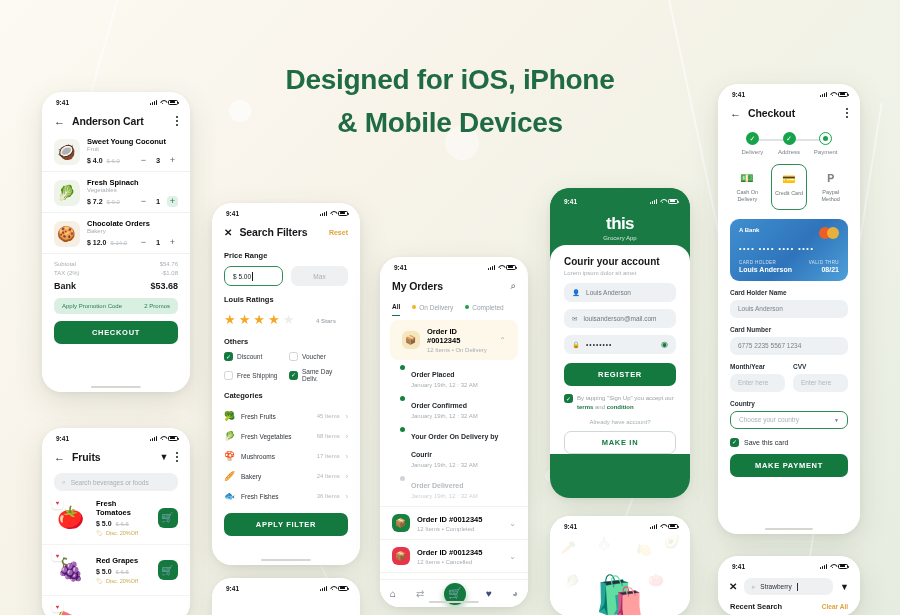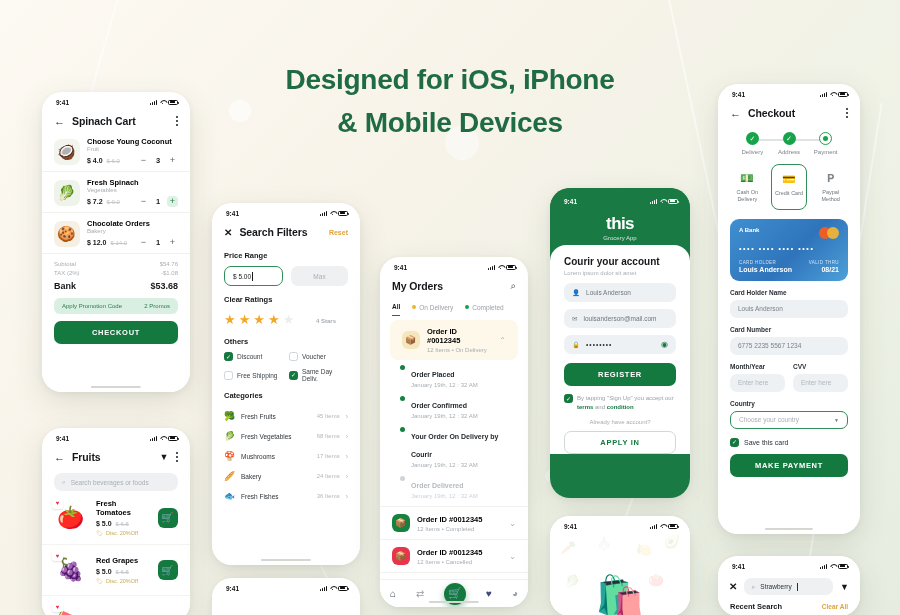--- a/index.html
+++ b/index.html
@@ -234,35 +234,35 @@
             <span></span>
             <span></span>
             <span></span>
           </span>
       <span class="wifi"></span>
       <span class="batt"></span>
     </span>
   </div>
   <div class="nav">
     <span class="ic" style="font-size:11px">←</span>
-    <span class="scr-title">Spinach Cart</span>
+    <span class="scr-title">Anderson Cart</span>
     <span class="sp"></span>
     <span class="dots">
           <b></b>
           <b></b>
           <b></b>
         </span>
   </div>
 
   <div class="cart-item">
     <div class="thumb" style="background:#f2f5ee">
           <span>🥥</span>
         </div>
     <div class="ci-main">
-      <div class="t75 bold">Choose Young Coconut</div>
+      <div class="t75 bold">Sweet Young Coconut</div>
       <div class="t6 muted">Fruit</div>
       <div class="ci-row2">
         <span class="price">$ 4.0</span>
         <span class="strike">$ 6.0</span>
         <span class="qty">
           <span class="qbtn">−</span>
           <span class="qv">3</span>
           <span class="qbtn">+</span>
         </span>
       </div>
@@ -434,21 +434,21 @@
   <div class="range">
     <div class="f active">
       <span>$ 5.00</span>
           <span class="caret"></span>
     </div>
     <div class="f idle">
       <span>Max</span>
     </div>
   </div>
 
-  <div class="sec-h">Clear Ratings</div>
+  <div class="sec-h">Louis Ratings</div>
   <div class="stars">
     <span class="st">★</span>
     <span class="st">★</span>
     <span class="st">★</span>
     <span class="st">★</span>
     <span class="st off">★</span>
     <span class="lbl">4 Stars</span>
   </div>
 
   <div class="sec-h">Others</div>
@@ -496,20 +496,23 @@
     <span class="n">24 Items</span>
     <span class="ch">›</span>
   </div>
   <div class="catrow">
     <span class="ci">🐟</span>
     <span>Fresh Fishes</span>
     <span class="n">36 Items</span>
     <span class="ch">›</span>
   </div>
 
+  <div style="padding:0 12px;">
+    <div class="btn-primary">APPLY FILTER</div>
+  </div>
   <div class="homebar"></div>
  </div>
 </div>
 
 <div class="phone" style="left:212px; top:578px; width:148px; height:60px;">
  <div class="screen">
   <div class="statusbar">
     <span>9:41</span>
     <span class="sb-right">
       <span class="bars">
@@ -670,21 +673,21 @@
       <span class="t6" style="color:#9aa1a7;line-height:1.5">
         <span>By tapping "Sign Up" you accept our</span>
         <span class="bold" style="color:#1a7a44">terms</span>
         <span>and</span>
         <span class="bold" style="color:#1a7a44">condition</span>
       </span>
     </div>
 
     <div class="t6 muted" style="text-align:center;margin-top:7px">Already have account?</div>
     <div style="margin-top:6px;border:1px solid #cfd9d3;border-radius:7px;text-align:center;padding:6px 0;
-        font-size:7.5px;font-weight:bold;letter-spacing:.7px;color:#14793f;">APPLY IN</div>
+        font-size:7.5px;font-weight:bold;letter-spacing:.7px;color:#14793f;">MAKE IN</div>
   </div>
  </div>
 </div>
 
 <div class="phone" style="left:550px; top:516px; width:140px; height:100px;">
  <div class="screen">
   <div class="illu">
     <span class="veg" style="left:10px;top:24px">🥕</span>
     <span class="veg" style="left:46px;top:20px">🧄</span>
     <span class="veg" style="left:86px;top:26px">🍋</span>

